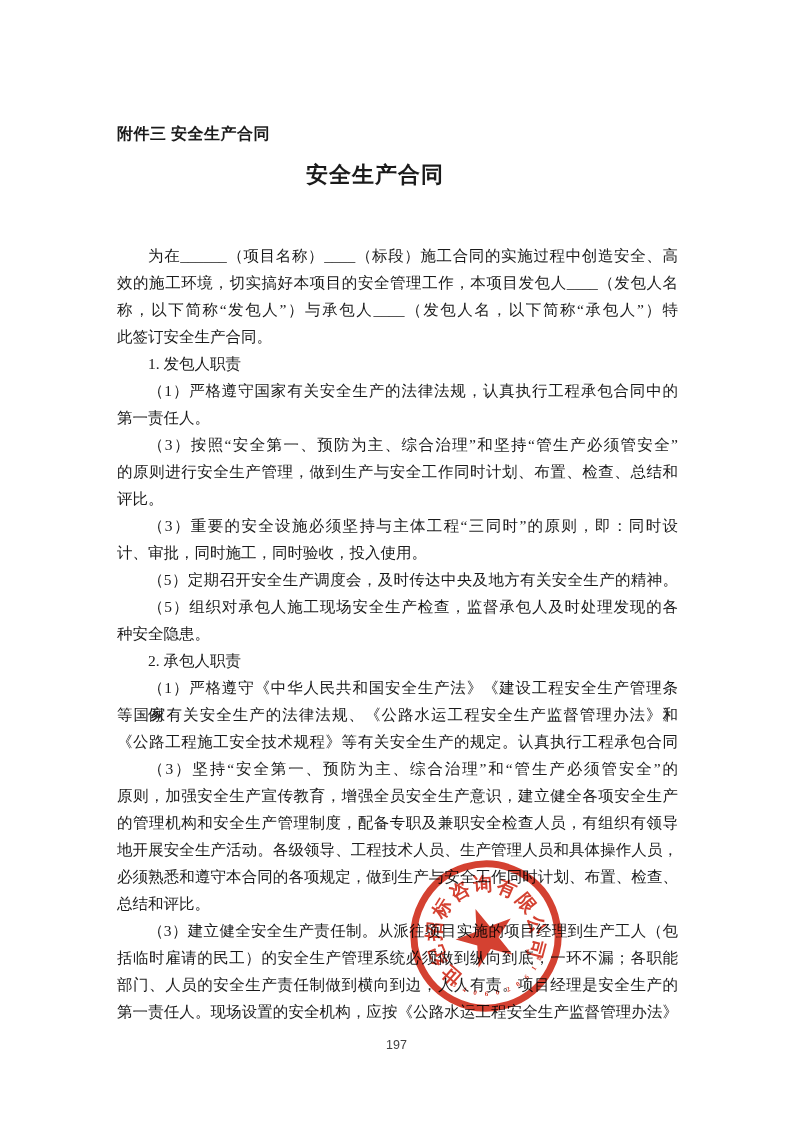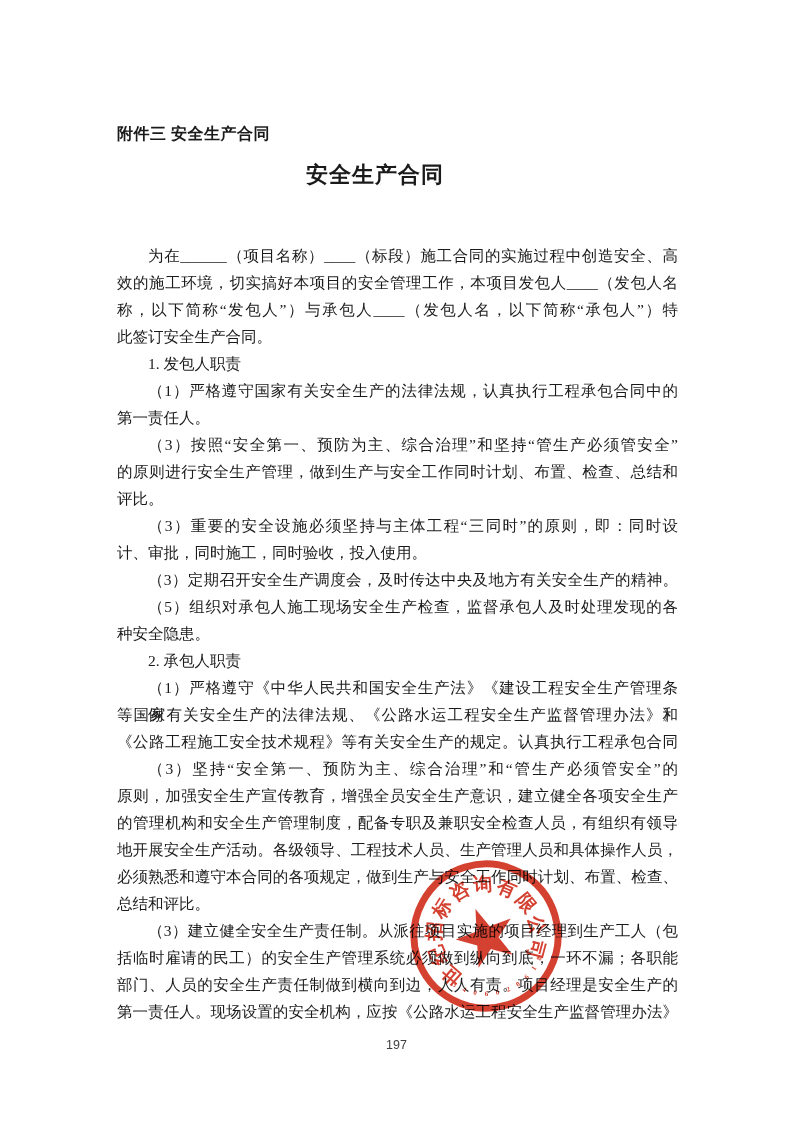--- a/index.html
+++ b/index.html
@@ -61,21 +61,21 @@
       <div class="line full">称，以下简称“发包人”）与承包人____（发包人名，以下简称“承包人”）特</div>
       <div class="line">此签订安全生产合同。</div>
       <div class="line indent">1. 发包人职责</div>
       <div class="line indent full">（1）严格遵守国家有关安全生产的法律法规，认真执行工程承包合同中的</div>
       <div class="line">第一责任人。</div>
       <div class="line indent full">（3）按照“安全第一、预防为主、综合治理”和坚持“管生产必须管安全”</div>
       <div class="line full">的原则进行安全生产管理，做到生产与安全工作同时计划、布置、检查、总结和</div>
       <div class="line">评比。</div>
       <div class="line indent full">（3）重要的安全设施必须坚持与主体工程“三同时”的原则，即：同时设</div>
       <div class="line">计、审批，同时施工，同时验收，投入使用。</div>
-      <div class="line indent full">（3）定期召开安全生产调度会，及时传达中央及地方有关安全生产的精神。</div>
+      <div class="line indent full">（5）定期召开安全生产调度会，及时传达中央及地方有关安全生产的精神。</div>
       <div class="line indent full">（5）组织对承包人施工现场安全生产检查，监督承包人及时处理发现的各</div>
       <div class="line">种安全隐患。</div>
       <div class="line indent">2. 承包人职责</div>
       <div class="line indent full">（1）严格遵守《中华人民共和国安全生产法》《建设工程安全生产管理条例》</div>
       <div class="line full">等国家有关安全生产的法律法规、《公路水运工程安全生产监督管理办法》和</div>
       <div class="line full">《公路工程施工安全技术规程》等有关安全生产的规定。认真执行工程承包合同</div>
       <div class="line indent full">（3）坚持“安全第一、预防为主、综合治理”和“管生产必须管安全”的</div>
       <div class="line full">原则，加强安全生产宣传教育，增强全员安全生产意识，建立健全各项安全生产</div>
       <div class="line full">的管理机构和安全生产管理制度，配备专职及兼职安全检查人员，有组织有领导</div>
       <div class="line full">地开展安全生产活动。各级领导、工程技术人员、生产管理人员和具体操作人员，</div>

